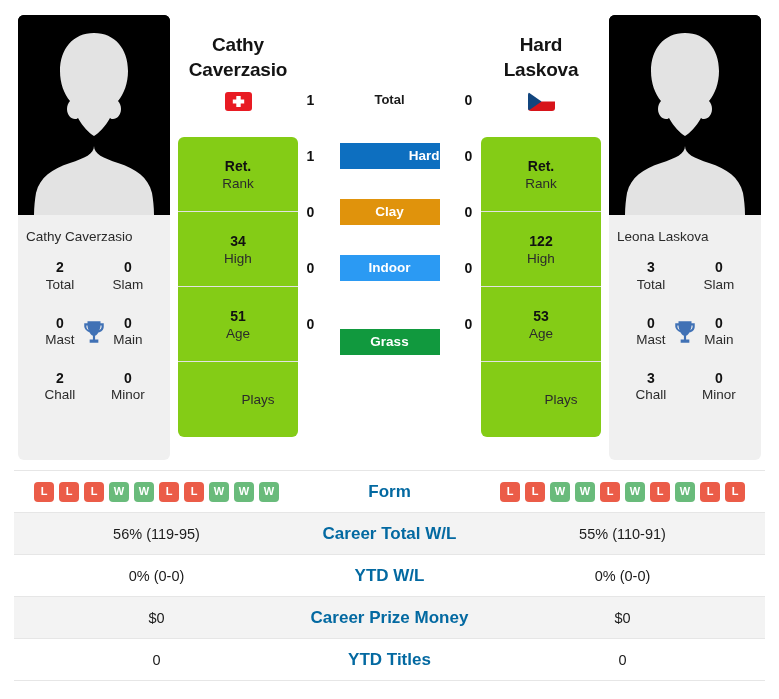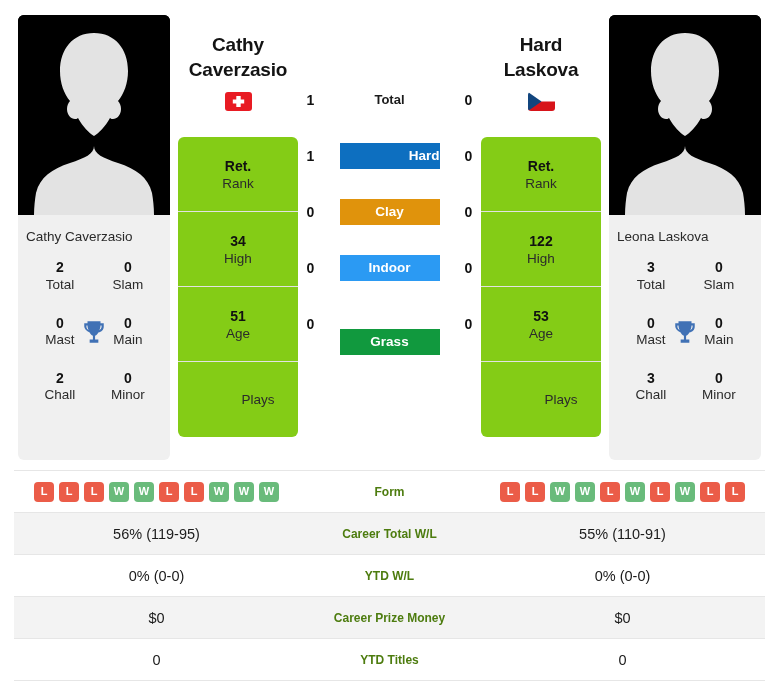--- a/index.html
+++ b/index.html
@@ -197,23 +197,23 @@
   .cmp-table tr.alt td { background: #f3f3f3; }
   .cmp-table .side {
     width: 285px;
     text-align: center;
     font-size: 14.5px;
     color: #1b1b1b;
   }
   .cmp-table .mid {
     width: 173px;
     text-align: center;
-    font-size: 12px;
-    font-weight: bold;
-    color: #4d7c0f;
+    font-size: 17px;
+    font-weight: bold;
+    color: #0369a1;
   }
   .form-cell { padding: 0 !important; }
   .form-wrap {
     display: flex;
     justify-content: center;
     gap: 5px;
   }
   .fbadge {
     width: 20px;
     height: 20px;

